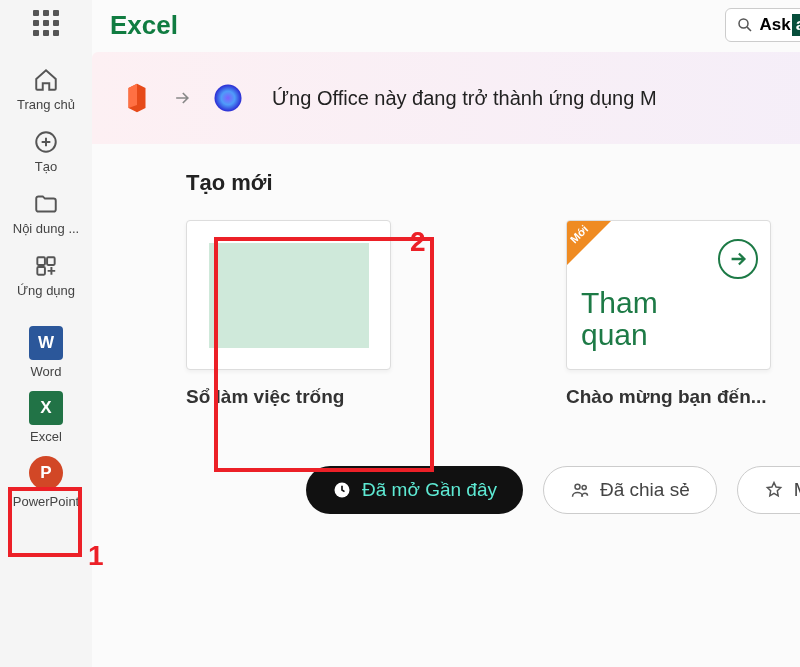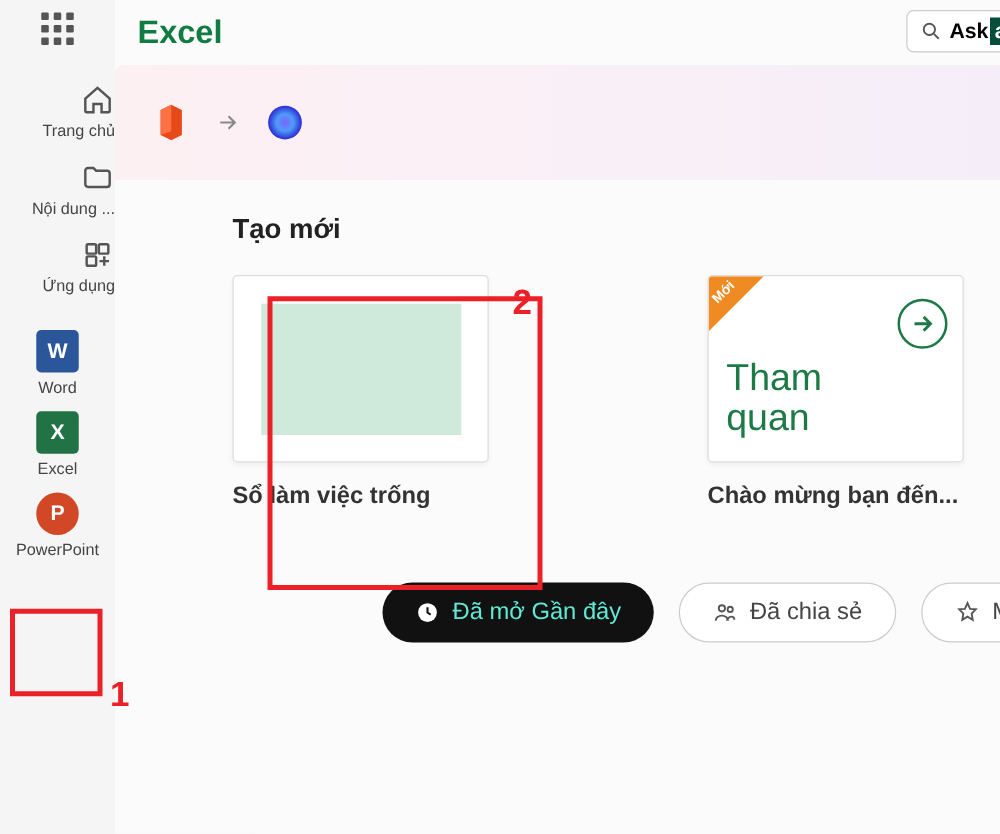--- a/index.html
+++ b/index.html
@@ -6,21 +6,21 @@
 html, body { width: 800px; height: 667px; overflow: hidden; background: #f5f5f5; }
 
 .root { display: flex; width: 100%; height: 100%; }
 
 
 .sidebar { width: 92px; min-width: 92px; background: #f5f5f5; display: flex; flex-direction: column; align-items: center; padding-top: 6px; }
 .waffle { width: 34px; height: 34px; display: flex; align-items: center; justify-content: center; cursor: pointer; margin-bottom: 18px; }
 .waffle-dots { display: grid; grid-template-columns: repeat(3,6px); grid-template-rows: repeat(3,6px); gap: 4px; }
 .waffle-dots span { width: 6px; height: 6px; background: #555; border-radius: 1px; }
 
-.nav-item { width: 100%; display: flex; flex-direction: column; align-items: flex-end; font-size: 13px; color: #444; padding: 8px 0; cursor: pointer; }
+.nav-item { width: 100%; display: flex; flex-direction: column; align-items: center; font-size: 13px; color: #444; padding: 8px 0; cursor: pointer; }
 .nav-item .ic { width: 28px; height: 28px; display: flex; align-items: center; justify-content: center; margin-bottom: 3px; }
 .nav-item svg { stroke: #555; fill: none; }
 
 .app-item { width: 100%; display: flex; flex-direction: column; align-items: center; font-size: 13px; color: #444; padding: 6px 0; cursor: pointer; }
 .app-icon { width: 34px; height: 34px; border-radius: 4px; display: flex; align-items: center; justify-content: center; color: #fff; font-weight: 700; font-size: 17px; margin-bottom: 4px; }
 .word-bg { background: #2b579a; }
 .excel-bg { background: #217346; }
 .ppt-bg { background: #d24726; border-radius: 50%; }
 
 
@@ -83,20 +83,29 @@
 
     <div class="nav-item">
       <span class="ic">
         <svg width="26" height="26" viewBox="0 0 24 24" stroke-width="1.8">
             <path d="M3 11 12 3l9 8v9a1 1 0 0 1-1 1h-5v-6h-6v6H4a1 1 0 0 1-1-1z"></path>
           </svg>
       </span>
       <span>Trang chủ</span>
     </div>
 
+    <div class="nav-item">
+      <span class="ic">
+        <svg width="26" height="26" viewBox="0 0 24 24" stroke-width="1.8">
+            <circle cx="12" cy="12" r="9"></circle>
+            <path d="M12 8v8M8 12h8"></path>
+          </svg>
+      </span>
+      <span>Tạo</span>
+    </div>
 
     <div class="nav-item">
       <span class="ic">
         <svg width="26" height="26" viewBox="0 0 24 24" stroke-width="1.8">
             <path d="M3 7a2 2 0 0 1 2-2h4l2 2h8a2 2 0 0 1 2 2v8a2 2 0 0 1-2 2H5a2 2 0 0 1-2-2z"></path>
           </svg>
       </span>
       <span>Nội dung ...</span>
     </div>
 
@@ -158,20 +167,21 @@
             <circle cx="12" cy="12" r="9" fill="url(#g)"></circle>
             <defs>
               <radialGradient id="g">
                 <stop offset="0" stop-color="#7b61ff"></stop>
                 <stop offset=".5" stop-color="#4f9cf9"></stop>
                 <stop offset="1" stop-color="#2b2bd4"></stop>
               </radialGradient>
             </defs>
           </svg>
       </div>
+      <div class="banner-text">Ứng Office này đang trở thành ứng dụng M</div>
     </div>
 
     <div class="section">
       <div class="section-title">Tạo mới</div>
       <div class="template-row">
         <div class="template">
           <div class="tmpl-card">
             <div class="tmpl-blank-inner"></div>
           </div>
           <div class="tmpl-label">Sổ làm việc trống</div>

